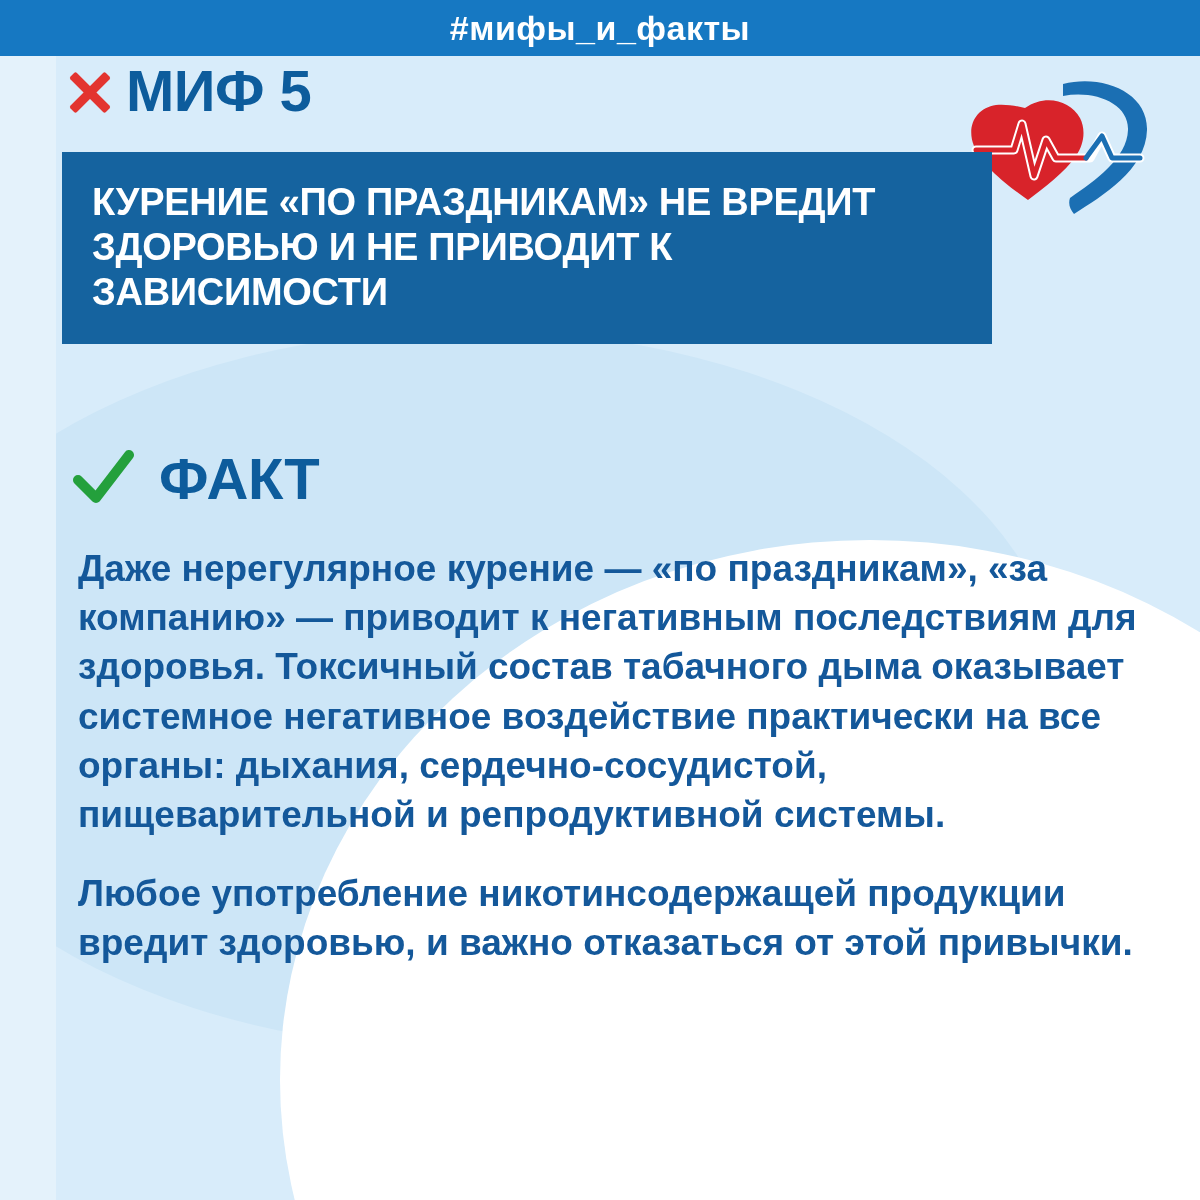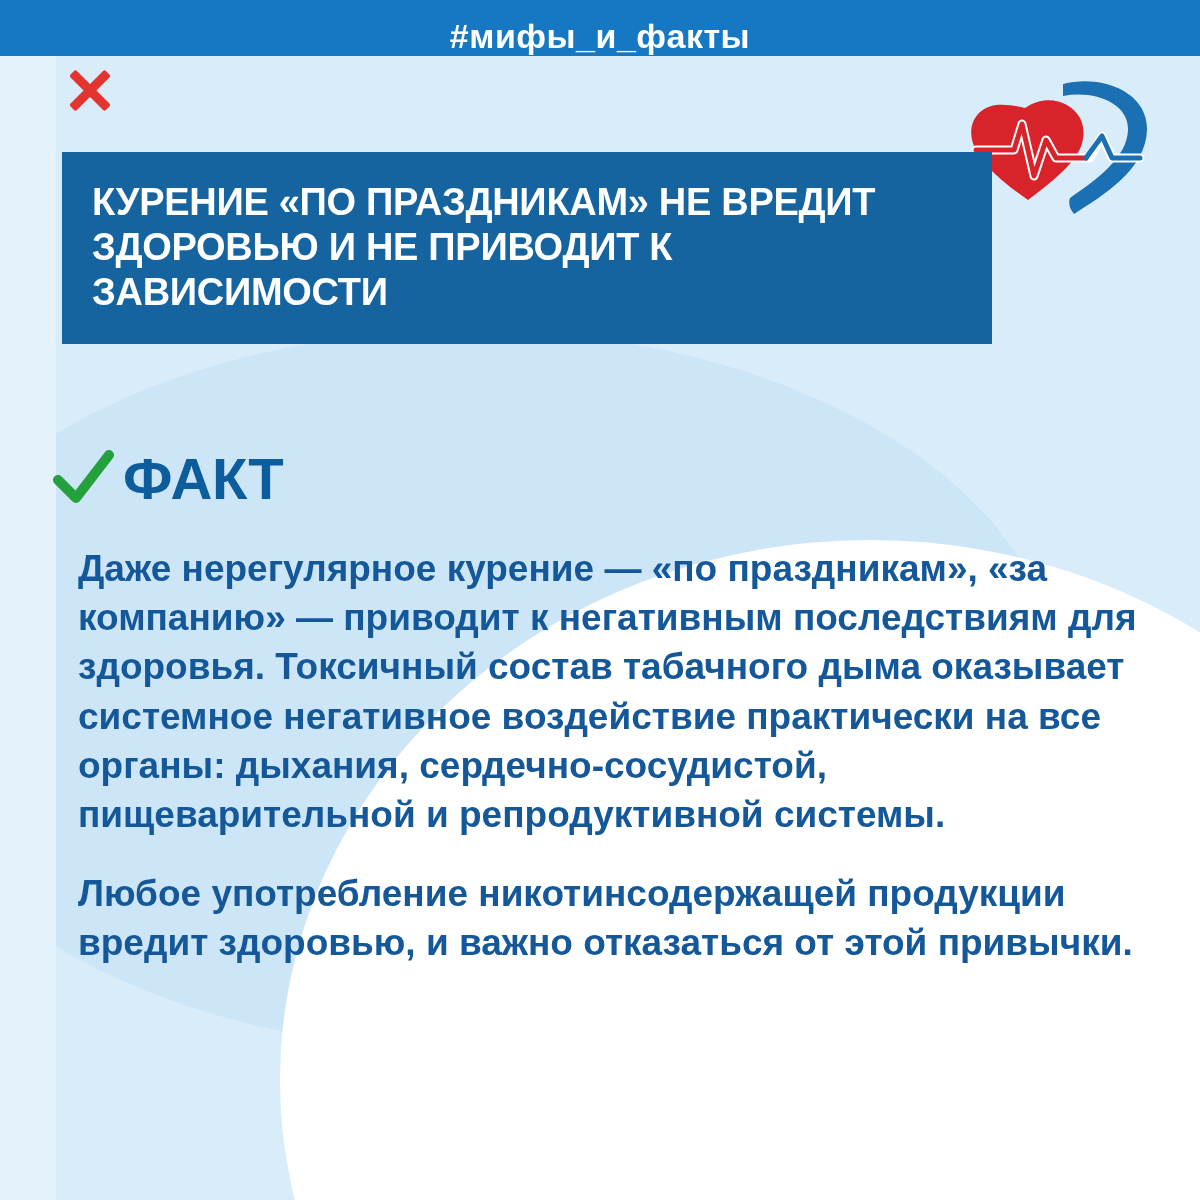--- a/index.html
+++ b/index.html
@@ -66,21 +66,21 @@
   }
 
   
   .topbar {
     position: absolute;
     left: 0; top: 0;
     width: 1200px;
     height: 56px;
     background: #1678c2;
     display: flex;
-    align-items: flex-end;
+    align-items: center;
     justify-content: center;
   }
   .topbar-text {
     color: #ffffff;
     font-size: 34px;
     font-weight: bold;
     letter-spacing: 0.5px;
   }
 
   
@@ -140,25 +140,25 @@
     position: absolute;
     right: 48px;
     top: 78px;
     width: 190px;
     height: 140px;
   }
 
   
   .fact-row {
     position: absolute;
-    left: 52px;
+    left: 72px;
     top: 448px;
     display: flex;
     align-items: center;
-    gap: 9px;
+    gap: 25px;
   }
   .check-icon {
     width: 62px;
     height: 62px;
   }
   .fact-label {
     font-size: 58px;
     font-weight: bold;
     color: #0d5c9c;
     letter-spacing: -0.5px;
@@ -205,20 +205,21 @@
       <path d="M14 72 L52 72 L60 46 L72 98 L84 62 L94 80 L124 80" fill="none" stroke="#d8232a" stroke-width="5" stroke-linecap="round" stroke-linejoin="round"></path>
       <path d="M124 80 L140 58 L150 80 L178 80" fill="none" stroke="#1b6fb3" stroke-width="5" stroke-linecap="round" stroke-linejoin="round"></path>
     </svg>
   </div>
 
   <div class="myth-row">
     <span class="cross-icon">
       <span></span>
         <span></span>
     </span>
+    <span class="myth-label">МИФ 5</span>
   </div>
 
   <div class="myth-block">
     <div class="myth-text">КУРЕНИЕ «ПО ПРАЗДНИКАМ» НЕ ВРЕДИТ ЗДОРОВЬЮ И НЕ ПРИВОДИТ К ЗАВИСИМОСТИ</div>
   </div>
 
   <div class="fact-row">
     <span class="check-icon">
       <svg width="62" height="62" viewBox="0 0 62 62" xmlns="http://www.w3.org/2000/svg">
         <path d="M6 32 L24 50 L57 7" fill="none" stroke="#24a03c" stroke-width="10" stroke-linecap="round" stroke-linejoin="round"></path>

